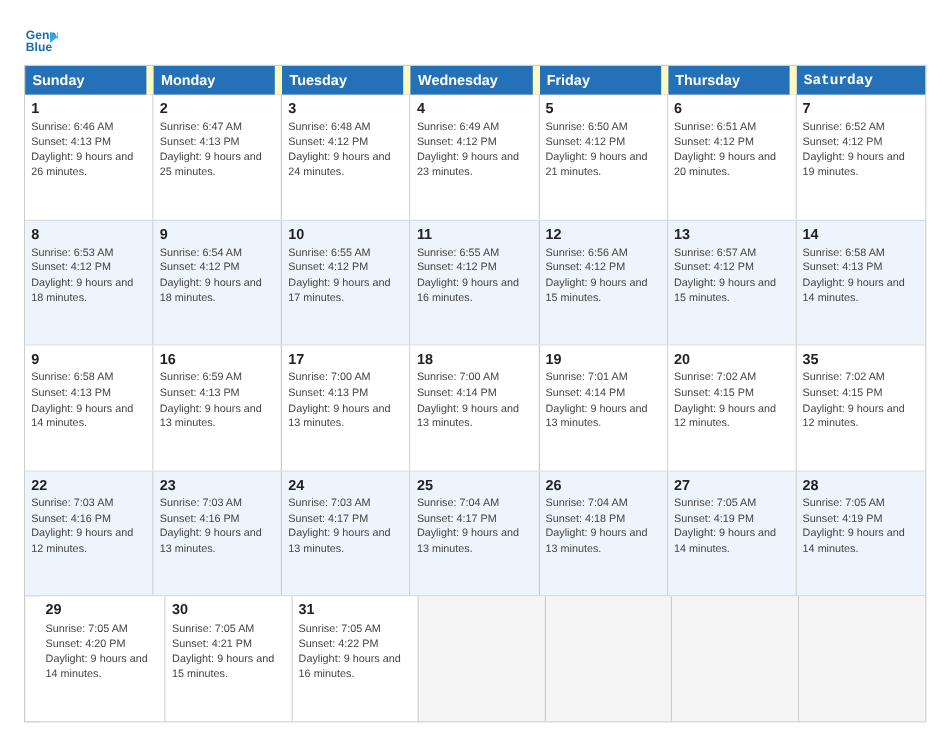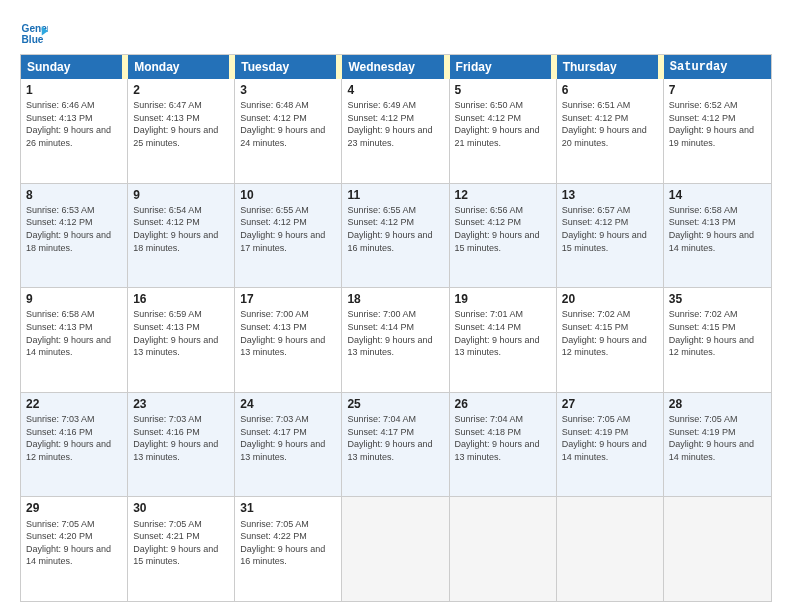--- a/index.html
+++ b/index.html
@@ -71,21 +71,21 @@
       flex: 1;
       display: flex;
       flex-direction: column;
     }
     .cal-row {
       display: grid;
       grid-template-columns: repeat(7, 1fr);
       flex: 1;
       border-bottom: 1px solid #ccc;
     }
-    .cal-row:last-child { border-bottom: none; }
+    .cal-row:last-child { border-bottom: none; margin-left: 12px; }
     .cal-cell {
       padding: 3px 5px;
       border-right: 1px solid #ccc;
       font-size: 9.2px;
       color: #333;
       line-height: 1.35;
       background: #fff;
       vertical-align: top;
     }
     .cal-cell:last-child { border-right: none; }

